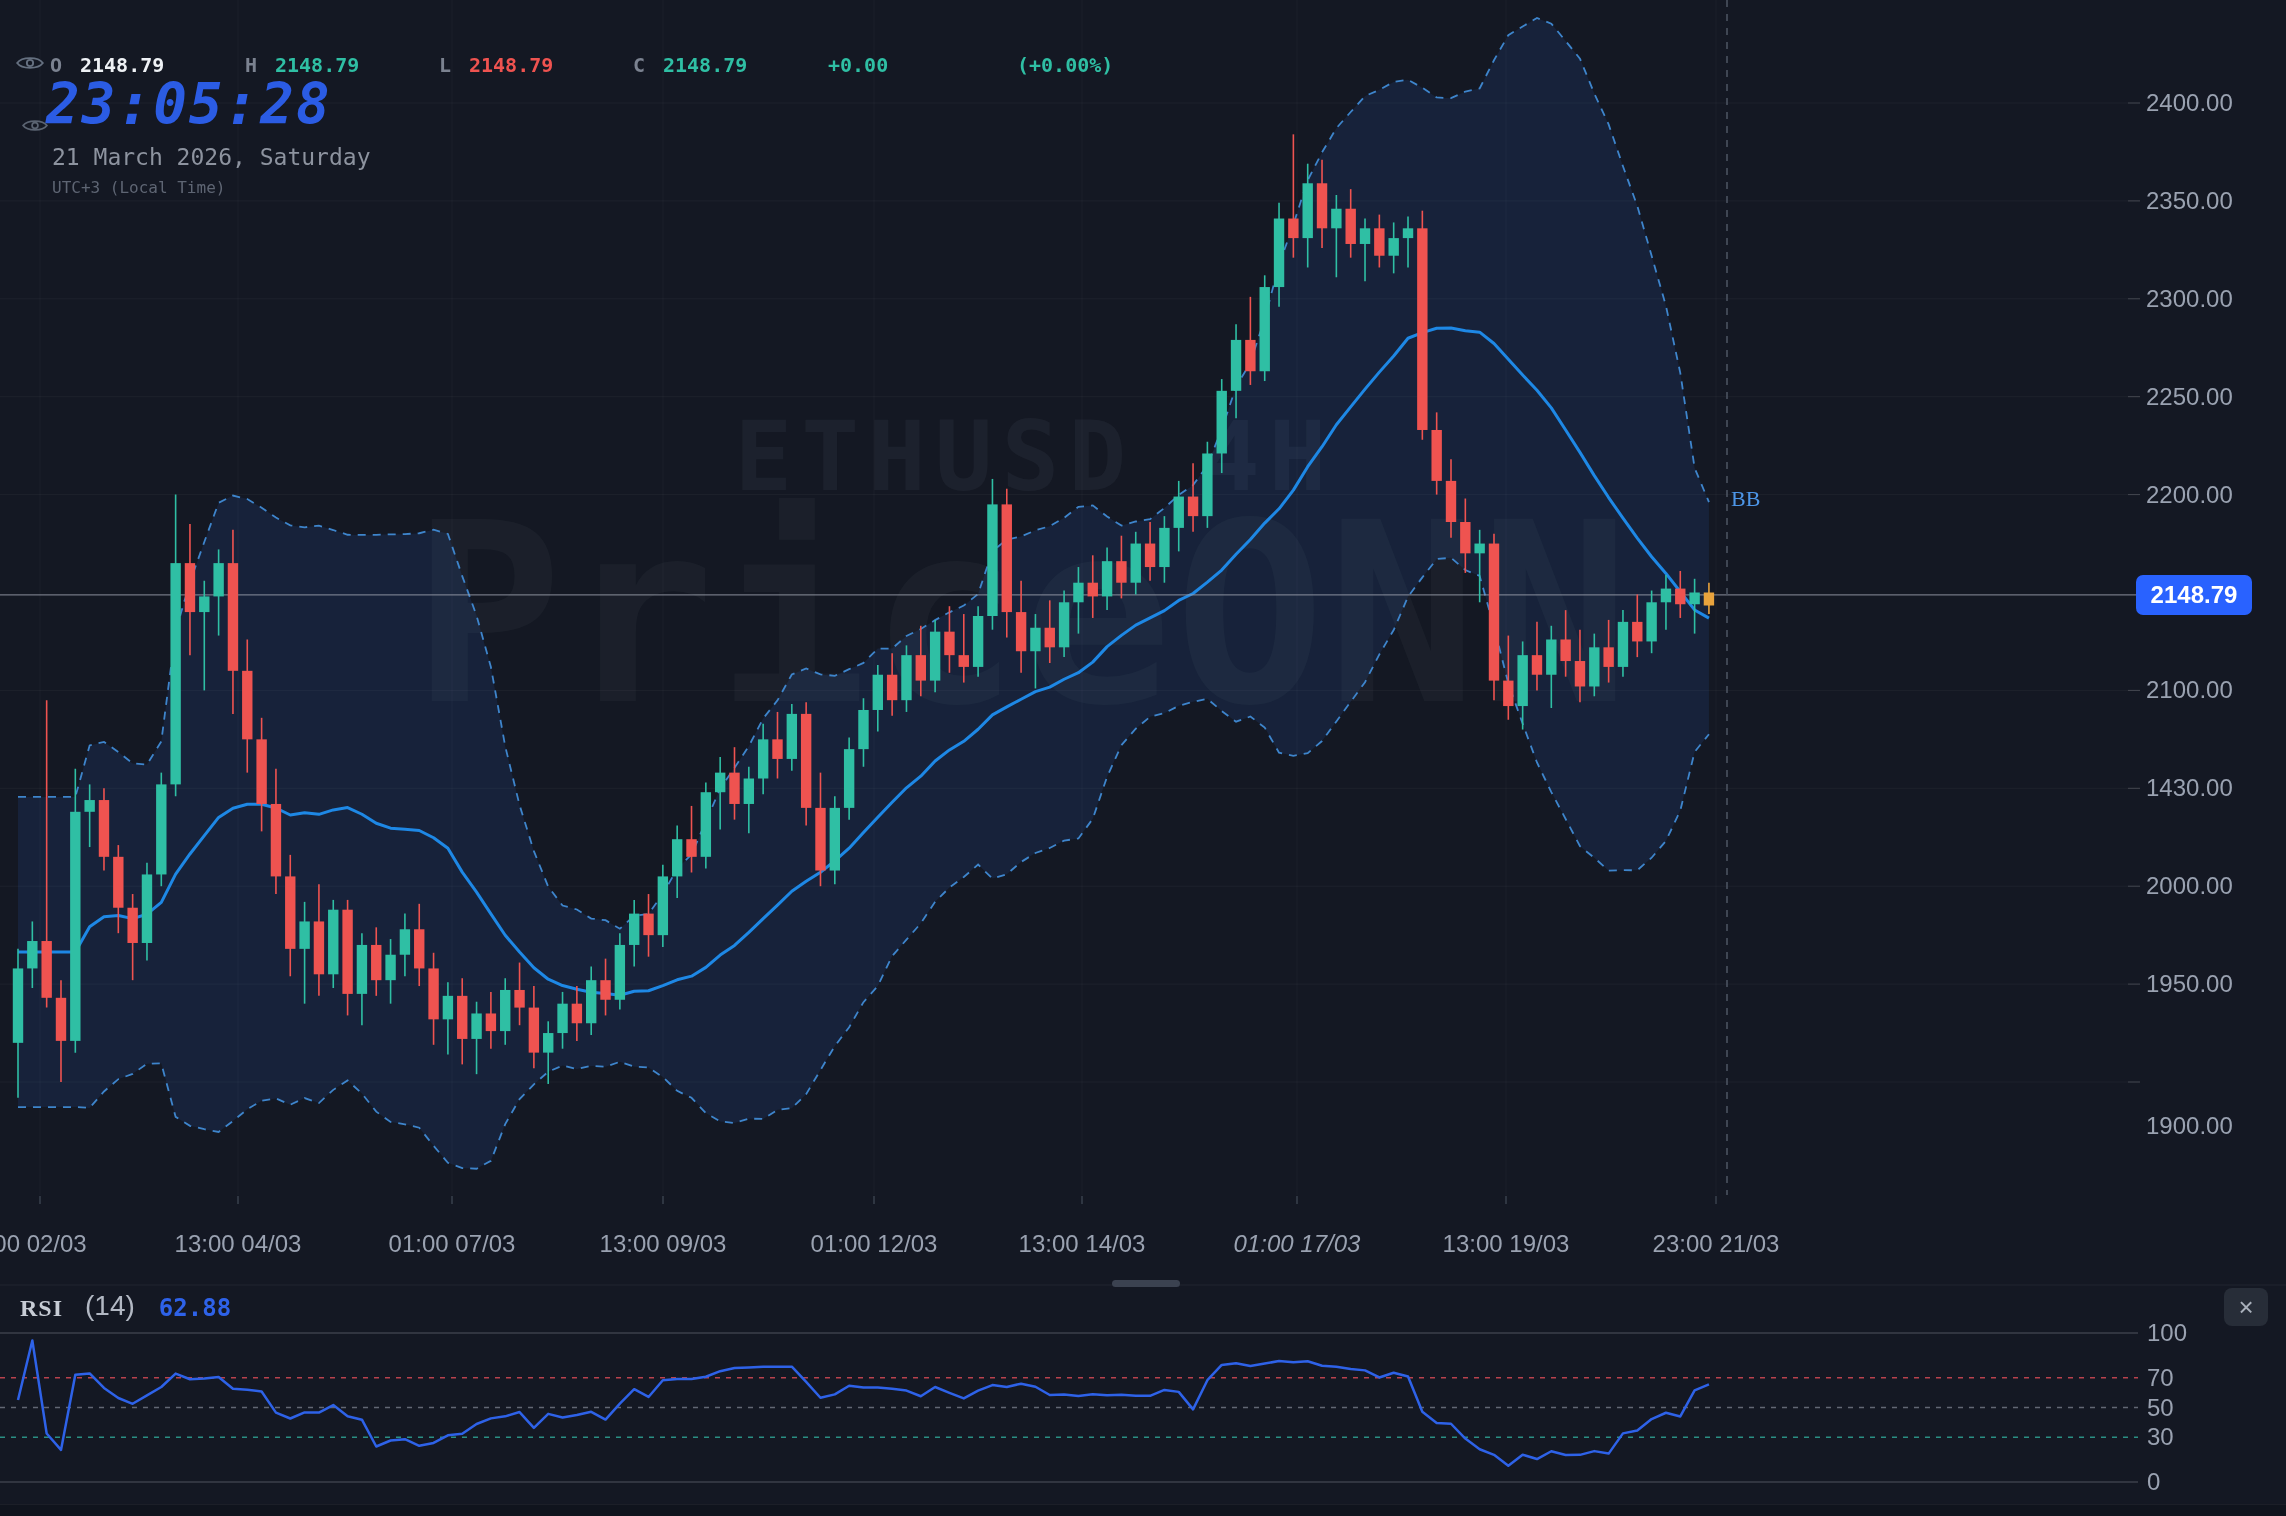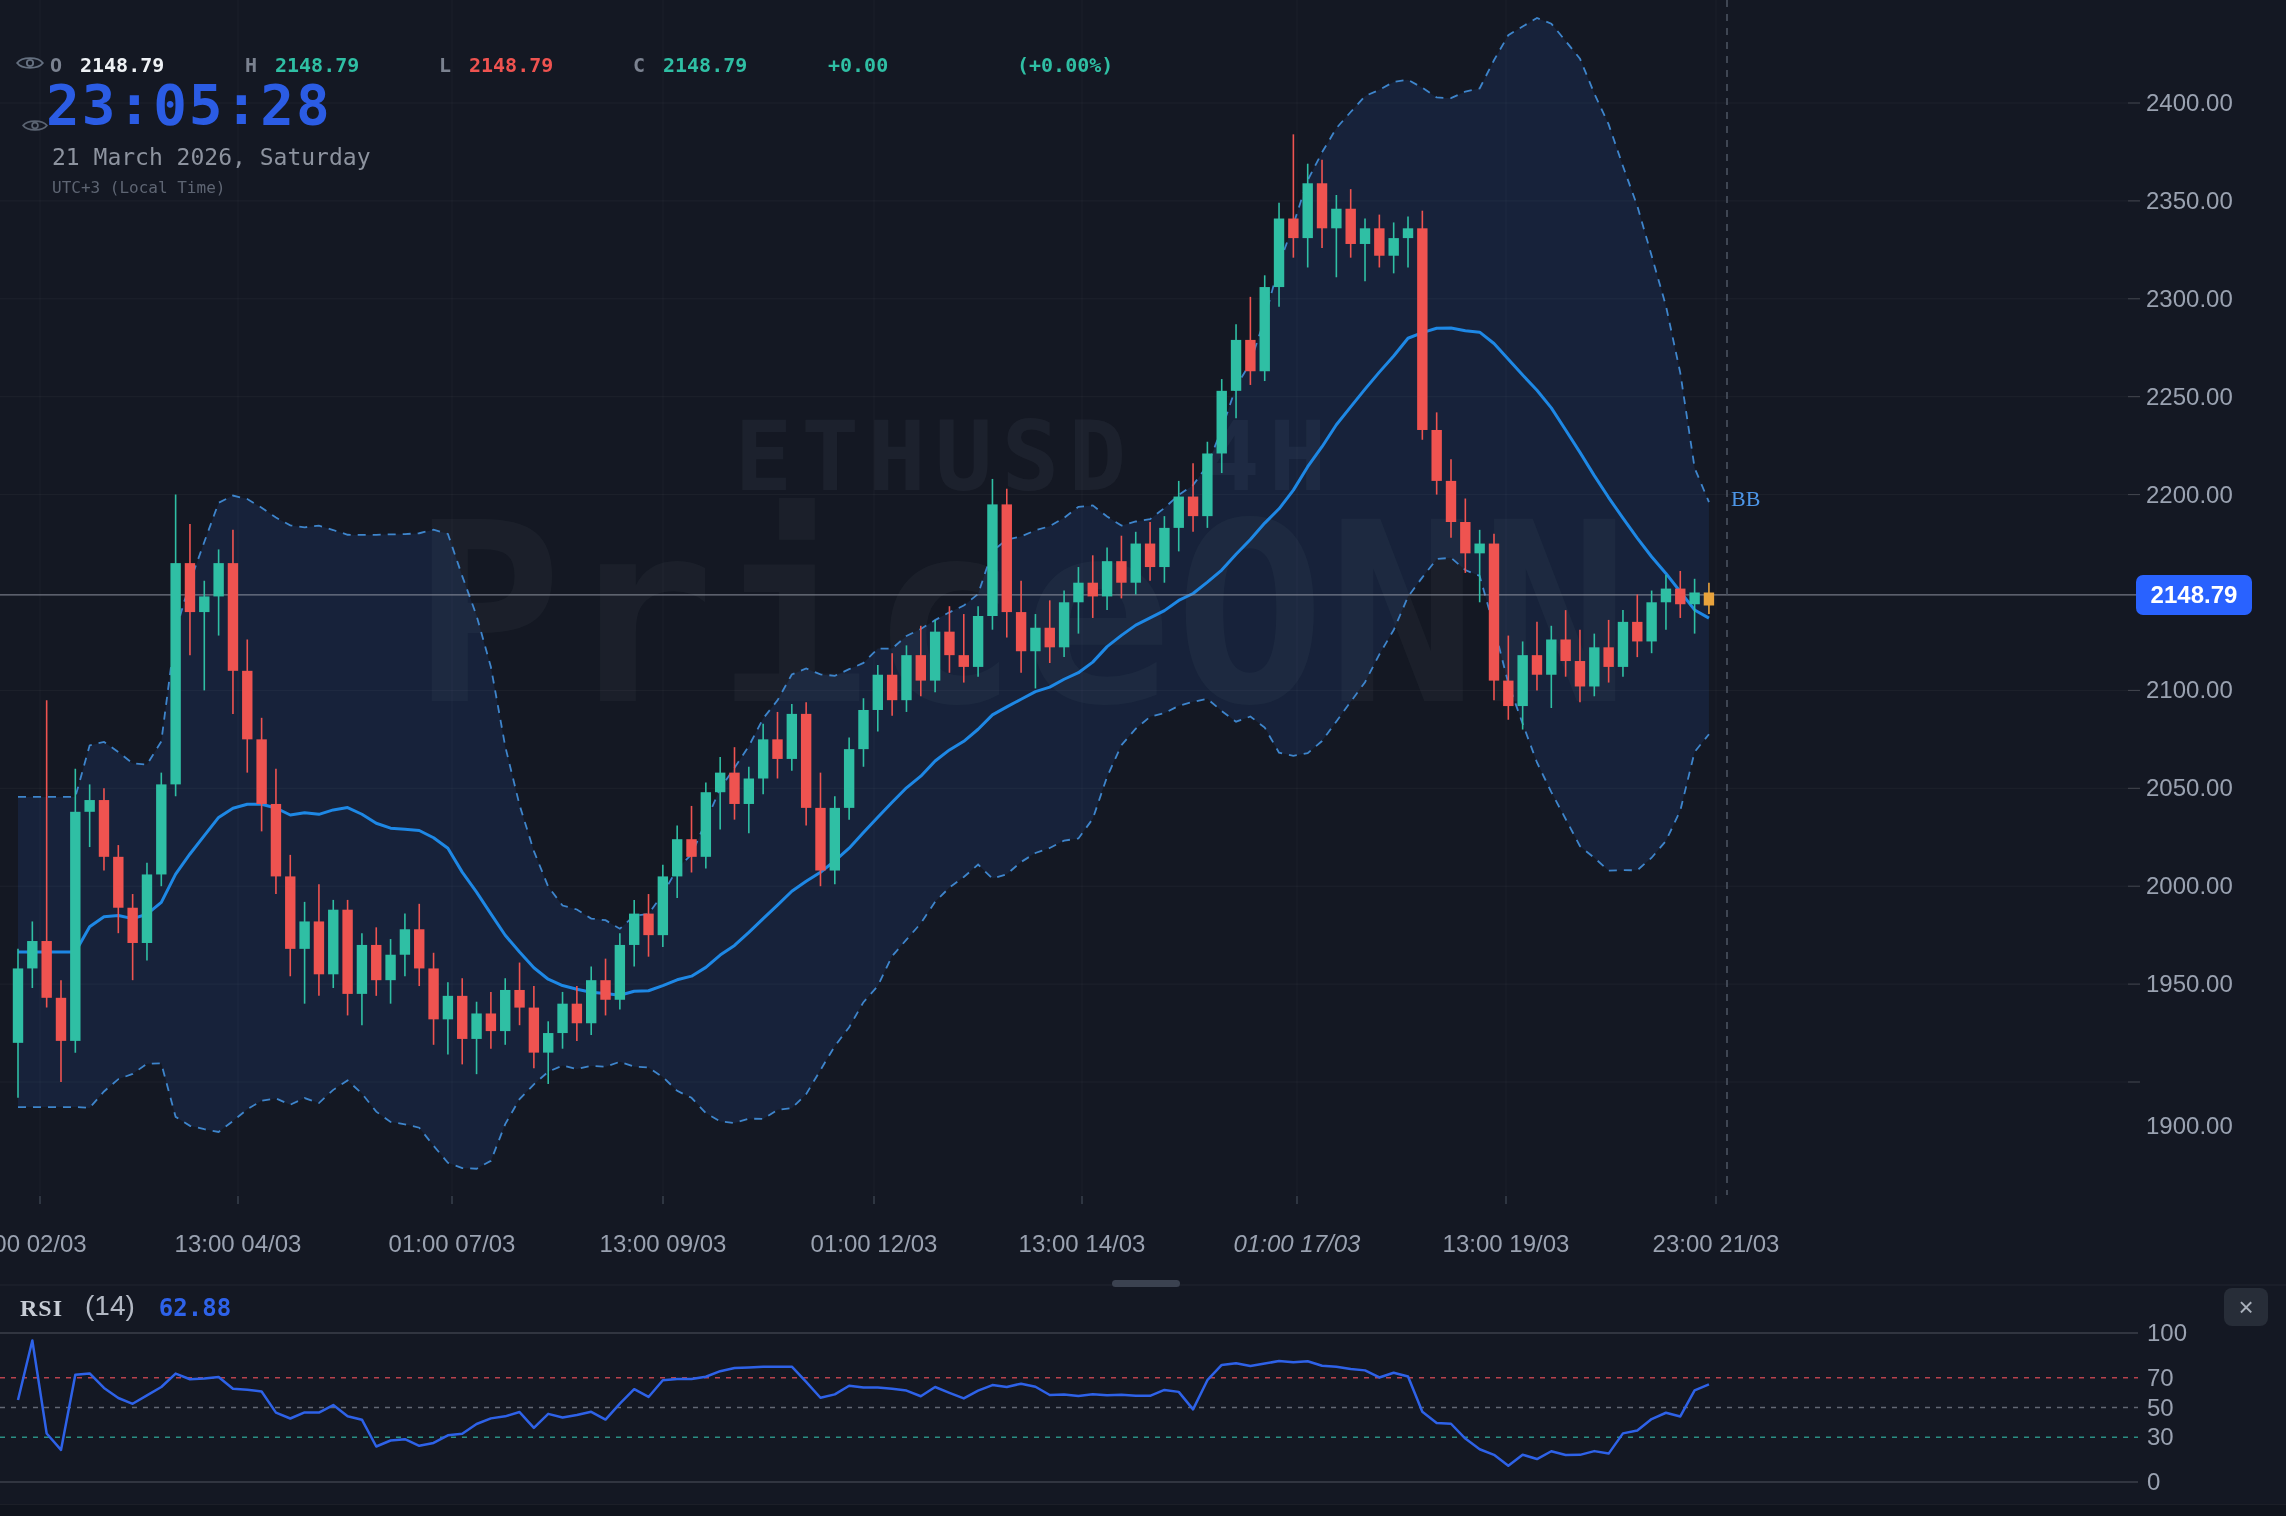--- a/index.html
+++ b/index.html
@@ -14,21 +14,21 @@
   #chart-svg{position:absolute;left:0;top:0;}
   
   .ohlc-row span{position:absolute;top:53px;font-size:20px;font-weight:bold;white-space:nowrap;}
   .lab{color:#7b8290;}
   .val-o{color:#eef1f5;}
   .val-up{color:var(--up);}
   .val-dn{color:var(--down);}
   .eye{position:absolute;}
   .eye1{left:16px;top:55px;}
   .eye2{left:22px;top:117px;}
-  .clock{position:absolute;left:46px;top:72px;font-size:56px;font-weight:bold;color:var(--clock);letter-spacing:2px;}
+  .clock{position:absolute;left:46px;top:72px;font-size:56px;font-weight:bold;color:var(--clock);letter-spacing:2px;font-style:italic;}
   .date{position:absolute;left:52px;top:144px;font-size:23px;color:#8d939f;}
   .tz{position:absolute;left:52px;top:178px;font-size:16px;color:#5e6573;}
   .bb-label{position:absolute;left:1731px;top:486px;font-size:22px;color:#4d96e8;font-family:Liberation Serif, serif;}
   .axis-label{position:absolute;font-size:24px;color:#9aa2b1;font-family:"Liberation Sans",sans-serif;white-space:nowrap;}
   .time-label{transform:translateX(-50%);}
   .price-tag{position:absolute;left:2136px;top:575px;width:116px;height:40px;border-radius:7px;
              background:var(--accent);color:#fff;font-size:24px;font-weight:bold;
              font-family:"Liberation Sans",sans-serif;display:flex;align-items:center;justify-content:center;}
   .rsi-header{position:absolute;left:20px;top:1290px;display:flex;align-items:flex-end;}
   .rsi-name{font-family:"Liberation Serif",serif;font-weight:bold;font-size:24px;color:#c7ccd5;letter-spacing:1px;}
@@ -374,21 +374,21 @@
 
   <div class="bb-label">BB</div>
 
   <div id="price-labels">
       <div class="axis-label" style="left: 2146px; top: 89px;">2400.00</div>
       <div class="axis-label" style="left: 2146px; top: 186.9px;">2350.00</div>
       <div class="axis-label" style="left: 2146px; top: 284.8px;">2300.00</div>
       <div class="axis-label" style="left: 2146px; top: 382.7px;">2250.00</div>
       <div class="axis-label" style="left: 2146px; top: 480.6px;">2200.00</div>
       <div class="axis-label" style="left: 2146px; top: 676.4px;">2100.00</div>
-      <div class="axis-label" style="left: 2146px; top: 774.3px;">2050.00</div>
+      <div class="axis-label" style="left: 2146px; top: 774.3px;">1430.00</div>
       <div class="axis-label" style="left: 2146px; top: 872.2px;">2000.00</div>
       <div class="axis-label" style="left: 2146px; top: 970.1px;">1950.00</div>
       <div class="axis-label" style="left: 2146px; top: 1112px;">1900.00</div>
     </div>
   <div class="price-tag">2148.79</div>
   <div id="time-labels">
       <div class="axis-label time-label" style="left: 40px; top: 1230px;">00 02/03</div>
       <div class="axis-label time-label" style="left: 238px; top: 1230px;">13:00 04/03</div>
       <div class="axis-label time-label" style="left: 452px; top: 1230px;">01:00 07/03</div>
       <div class="axis-label time-label" style="left: 663px; top: 1230px;">13:00 09/03</div>

